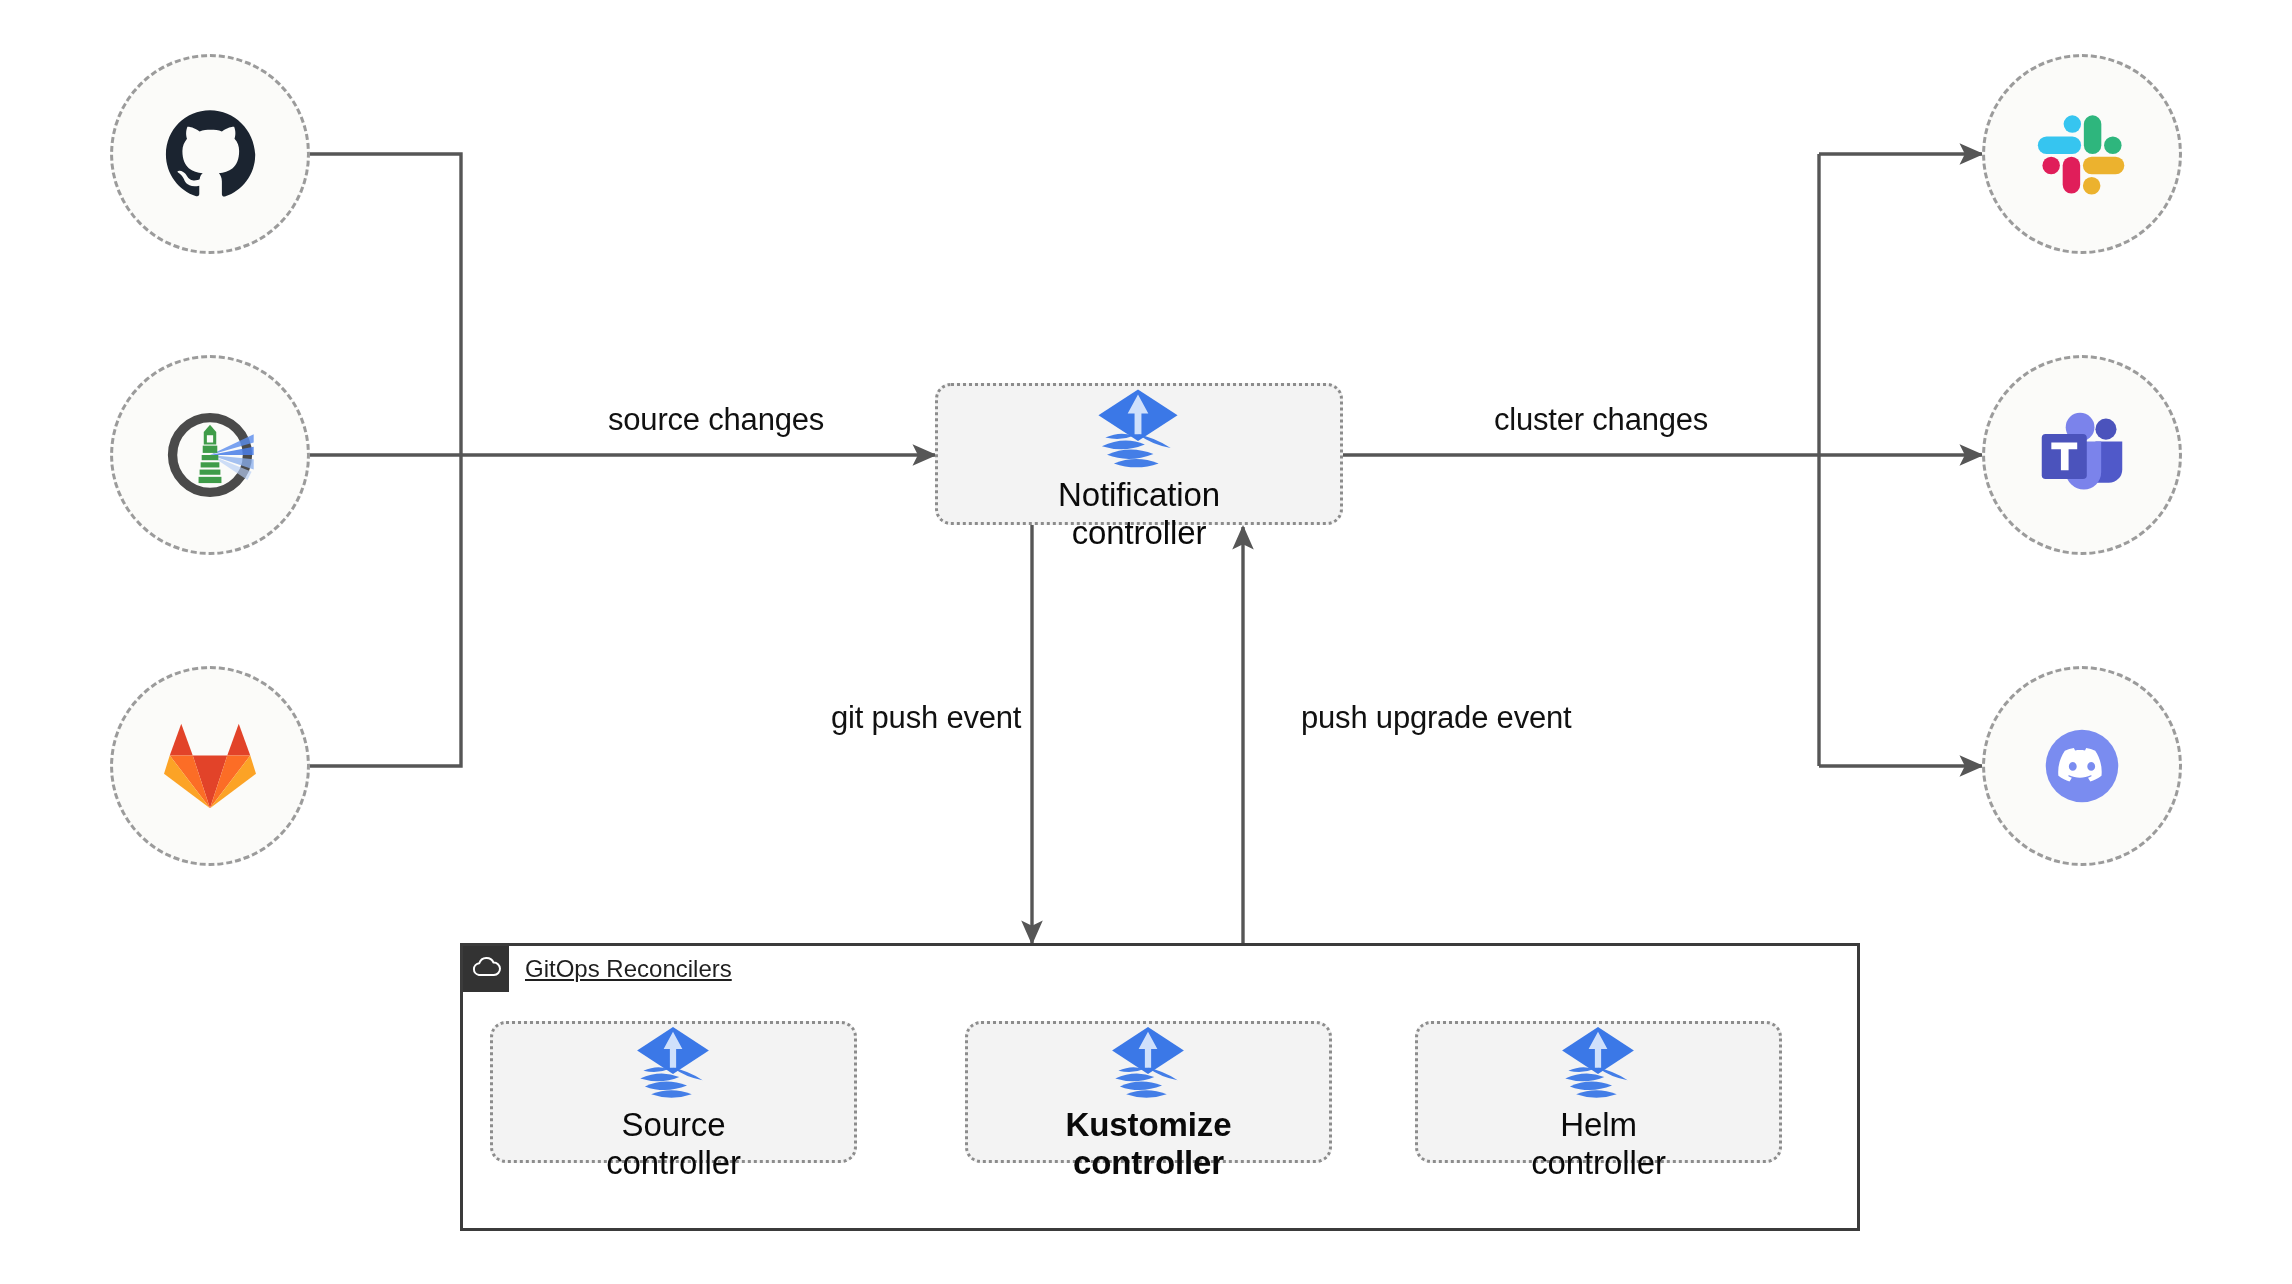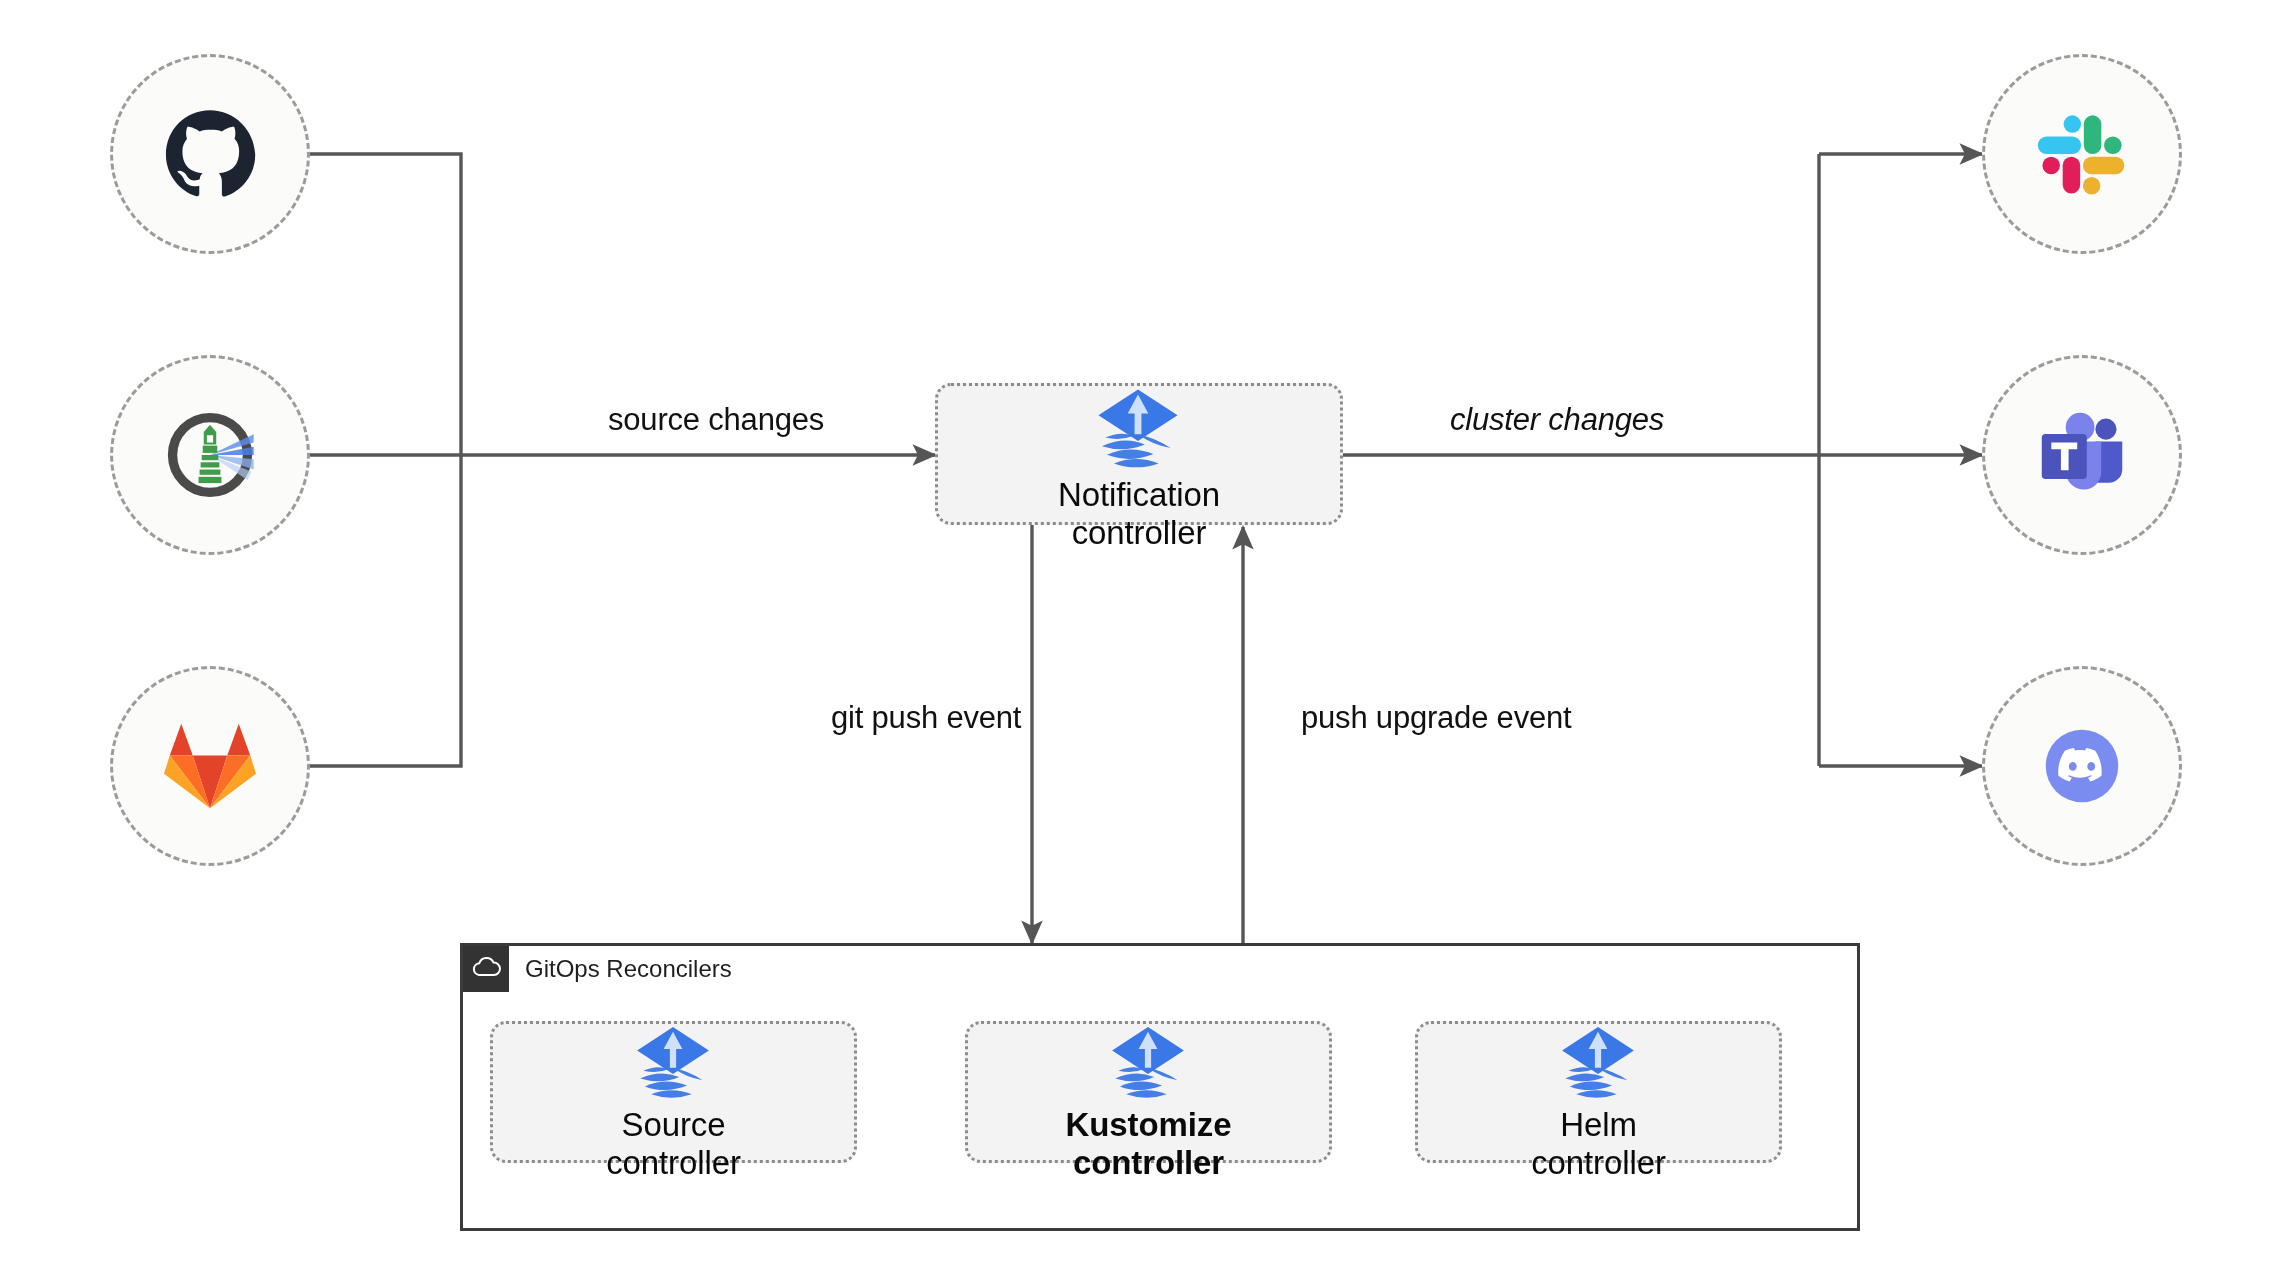--- a/index.html
+++ b/index.html
@@ -89,20 +89,21 @@
     align-items: center;
     justify-content: center;
   }
   .group-title {
     position: absolute;
     left: 62px;
     top: 6px;
     font-size: 24px;
     color: #1f1f1f;
     line-height: 34px;
+    text-decoration: underline;
   }
 
   
   .edge-label {
     position: absolute;
     font-size: 31px;
     color: #111111;
     white-space: nowrap;
     letter-spacing: -0.2px;
     margin-left: 28px;
@@ -322,19 +323,19 @@
       </svg>
     </span>
     <span class="ctrl-label">
       <span>Helm</span><br>
       <span>controller</span>
     </span>
   </div>
 
   <div class="edge-label" style="left:580px; top:402px;">source changes</div>
 
-  <div class="edge-label" style="left:1422px; top:402px;font-style:italic;">cluster changes</div>
+  <div class="edge-label" style="left:1466px; top:402px;">cluster changes</div>
 
   <div class="edge-label" style="left:803px; top:700px;">git push event</div>
 
   <div class="edge-label" style="left:1273px; top:700px;">push upgrade event</div>
 
 </div>
 
 </body></html>

